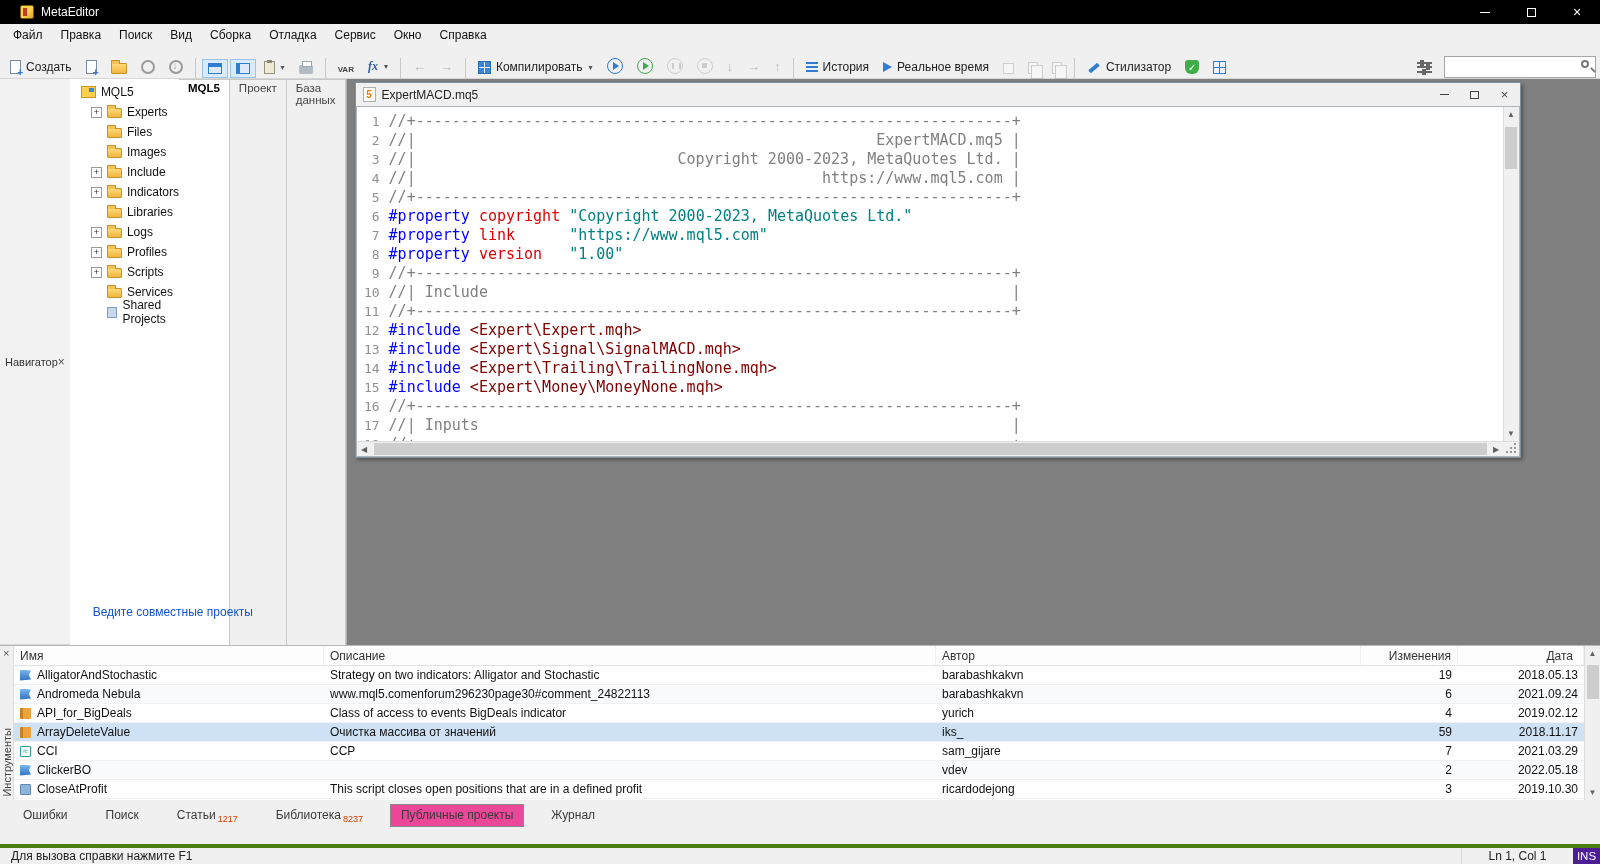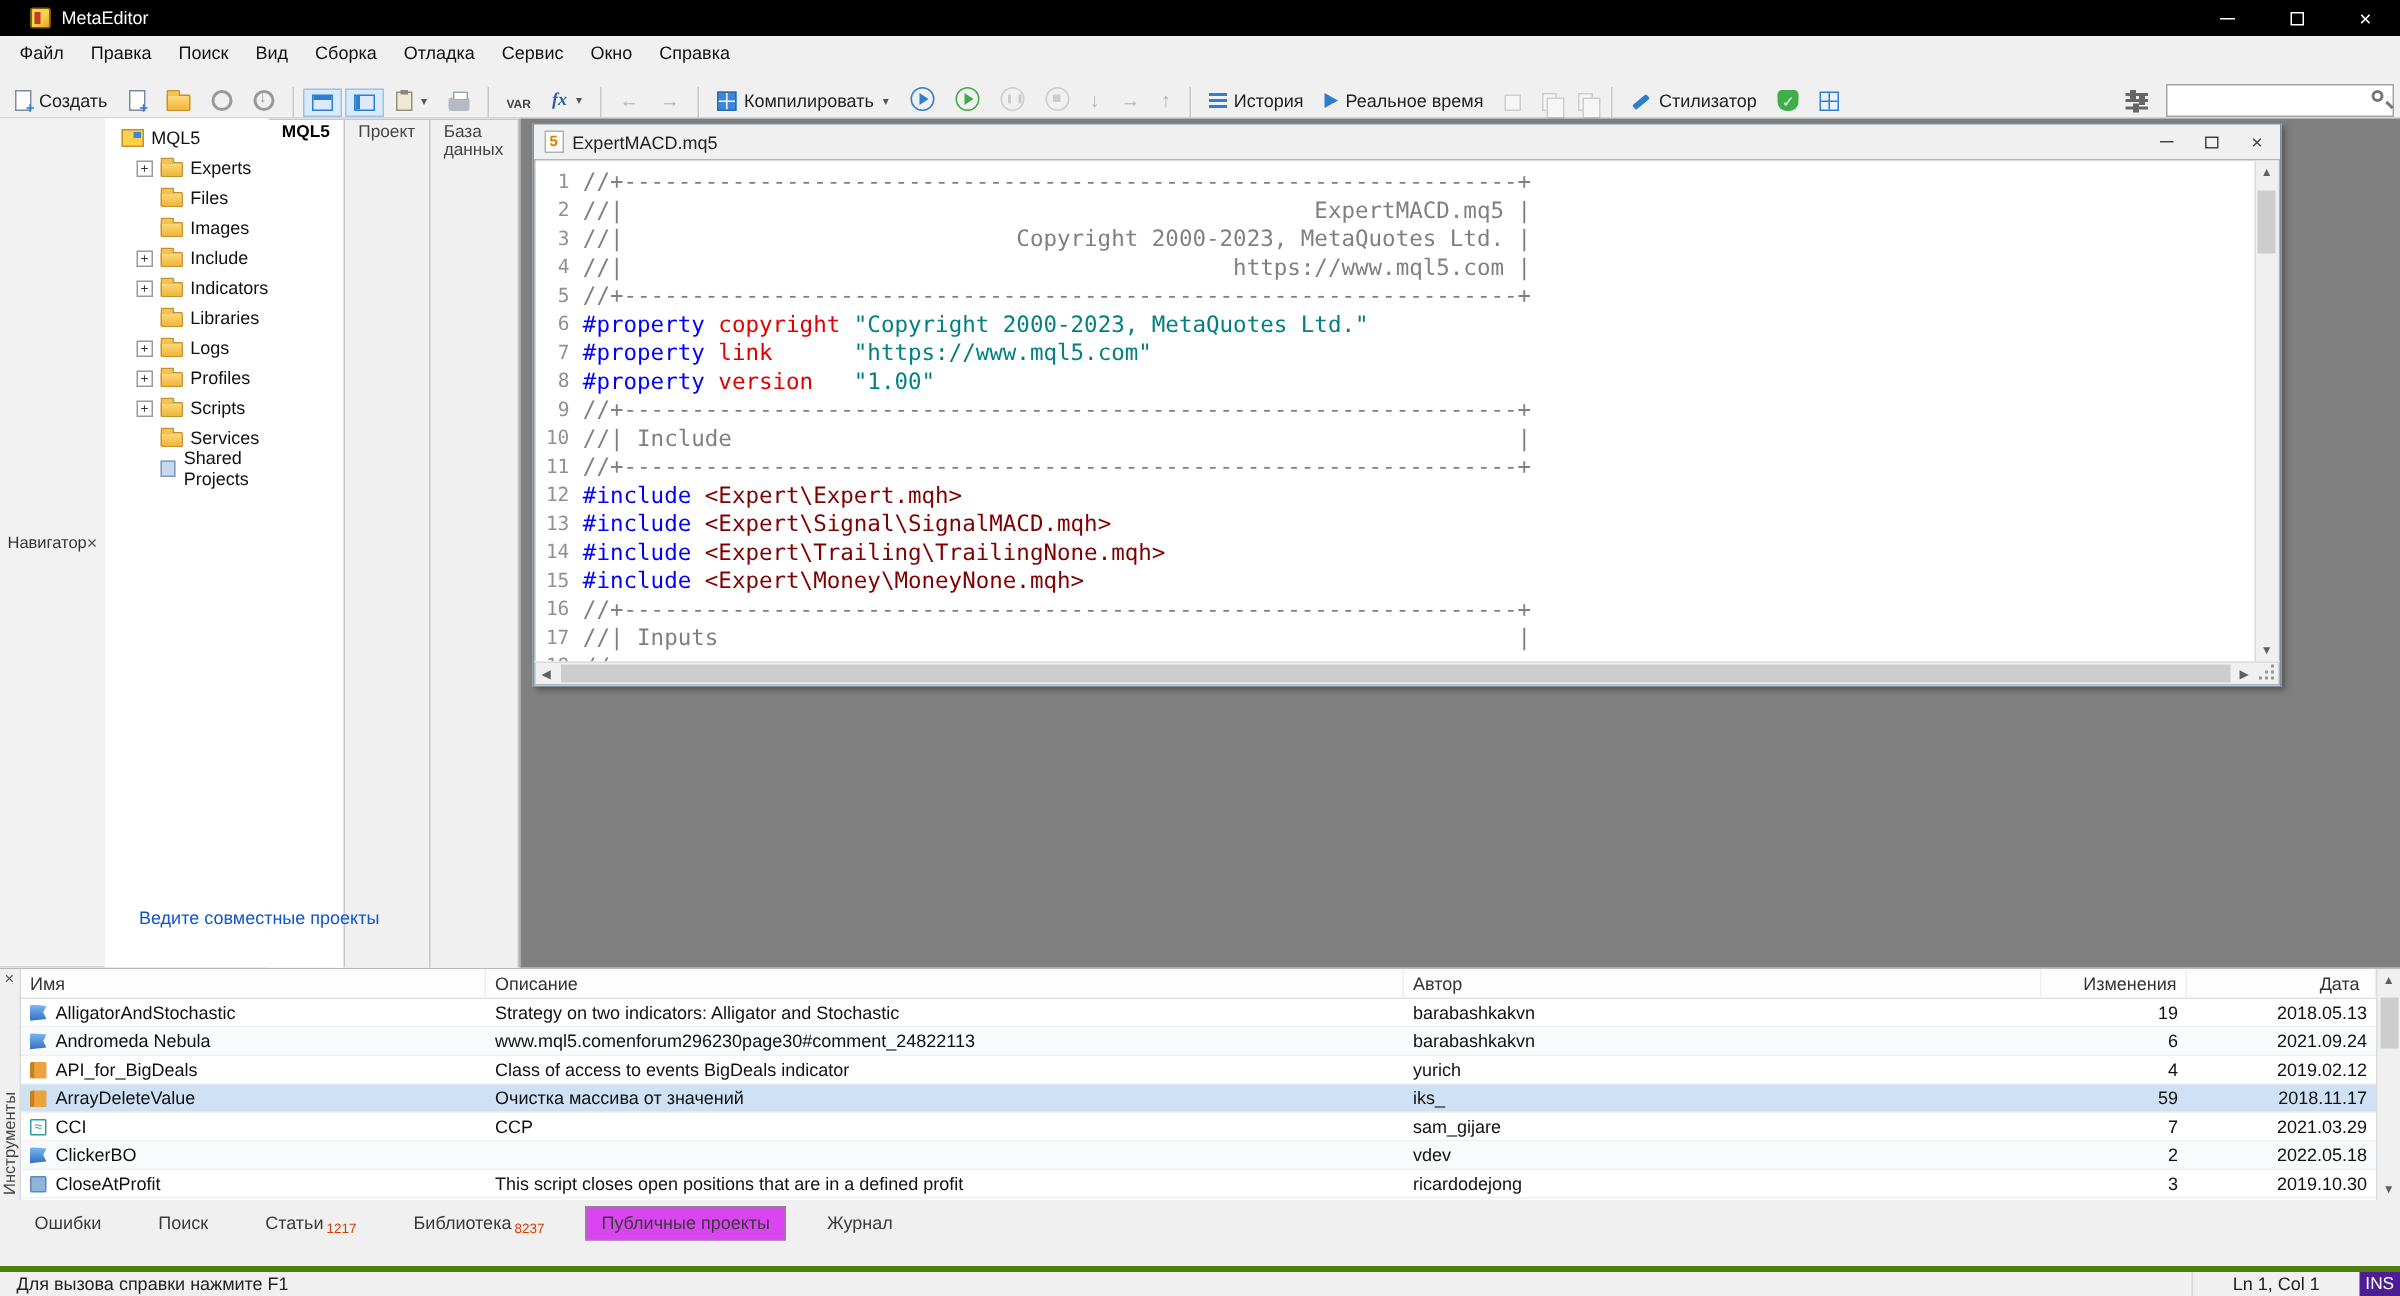--- a/index.html
+++ b/index.html
@@ -134,21 +134,21 @@
   .ricon.book{background:#eda33c;border-left:3px solid #c97f1f}
   .ricon.indicator{background:#fff;border:1px solid #2aa198;color:#2aa198;font-size:9px;line-height:9px;text-align:center}
   .ricon.indicator::after{content:"≈"}
   .ricon.script{background:#8fb4d9;border:1px solid #5f89b4}
   .tb-scroll{flex:0 0 16px;background:#f0f0f0;border-left:1px solid #dcdcdc;display:flex;flex-direction:column;align-items:center}
   .tb-thumb{width:12px;height:34px;background:#cdcdcd;margin-top:4px}
 
   
   .tb-tabs{flex:0 0 44px;background:#f0f0f0;display:flex;align-items:flex-start;padding:4px 6px 0 12px;gap:16px}
   .btab{display:flex;align-items:flex-end;gap:2px;padding:3px 10px 4px;color:#3a3a3a;border:1px solid transparent}
-  .btab.active{border-color:#8a8a8a;background:#d946ef}
+  .btab.active{border-color:#8a8a8a;background:#ec4899}
   .badge{font-size:9px;color:#d83b01;position:relative;top:2px}
 
   
   .statusbar{flex:0 0 20px;background:#f0f0f0;border-top:4px solid #4d7c0f;display:flex;align-items:center;padding-left:11px;color:#222}
   .status-right{margin-left:auto;display:flex;align-items:stretch;height:100%}
   .pos-cell{width:112px;border-left:1px solid #d8d8d8;display:flex;align-items:center;justify-content:center}
   .ins-cell{width:27px;background:#4c1d95;color:#fff;display:flex;align-items:center;justify-content:center;font-size:11.5px}
 </style>
 </head>
 <body>

